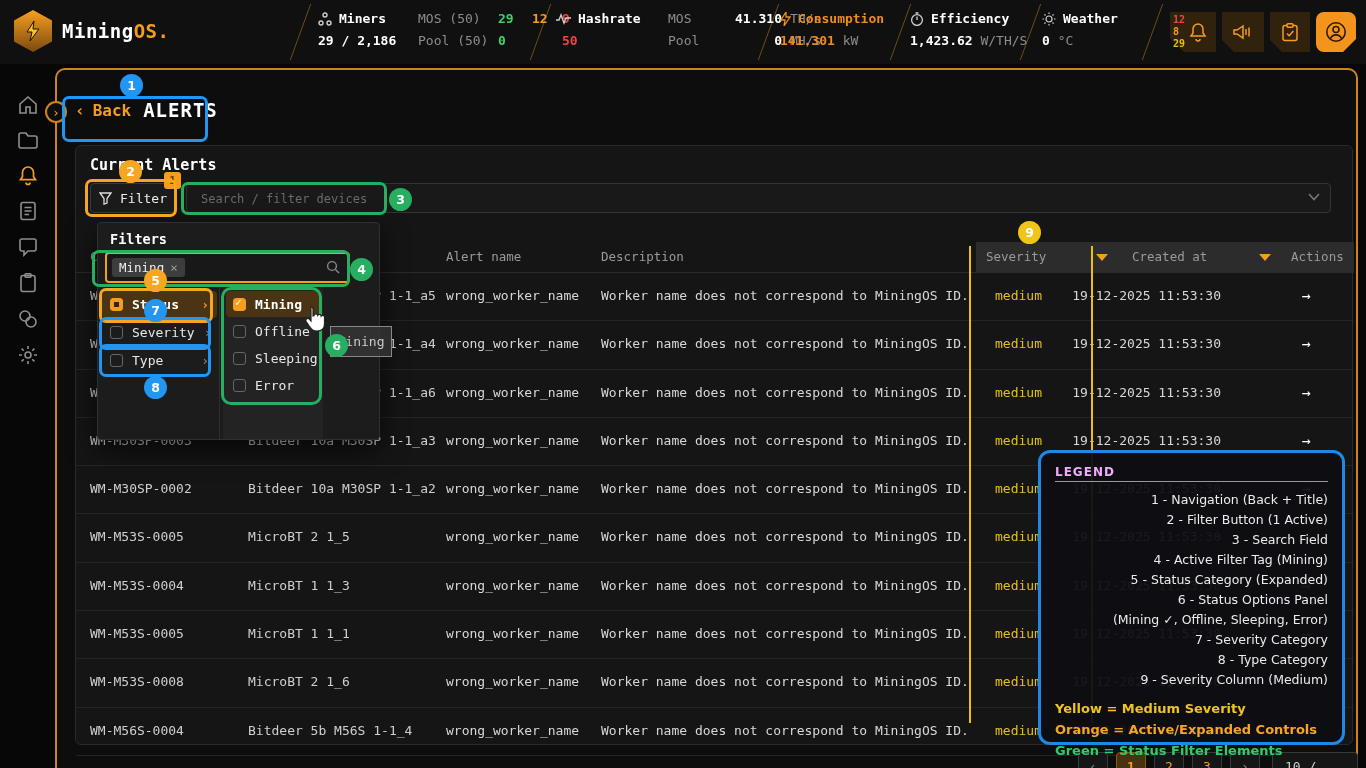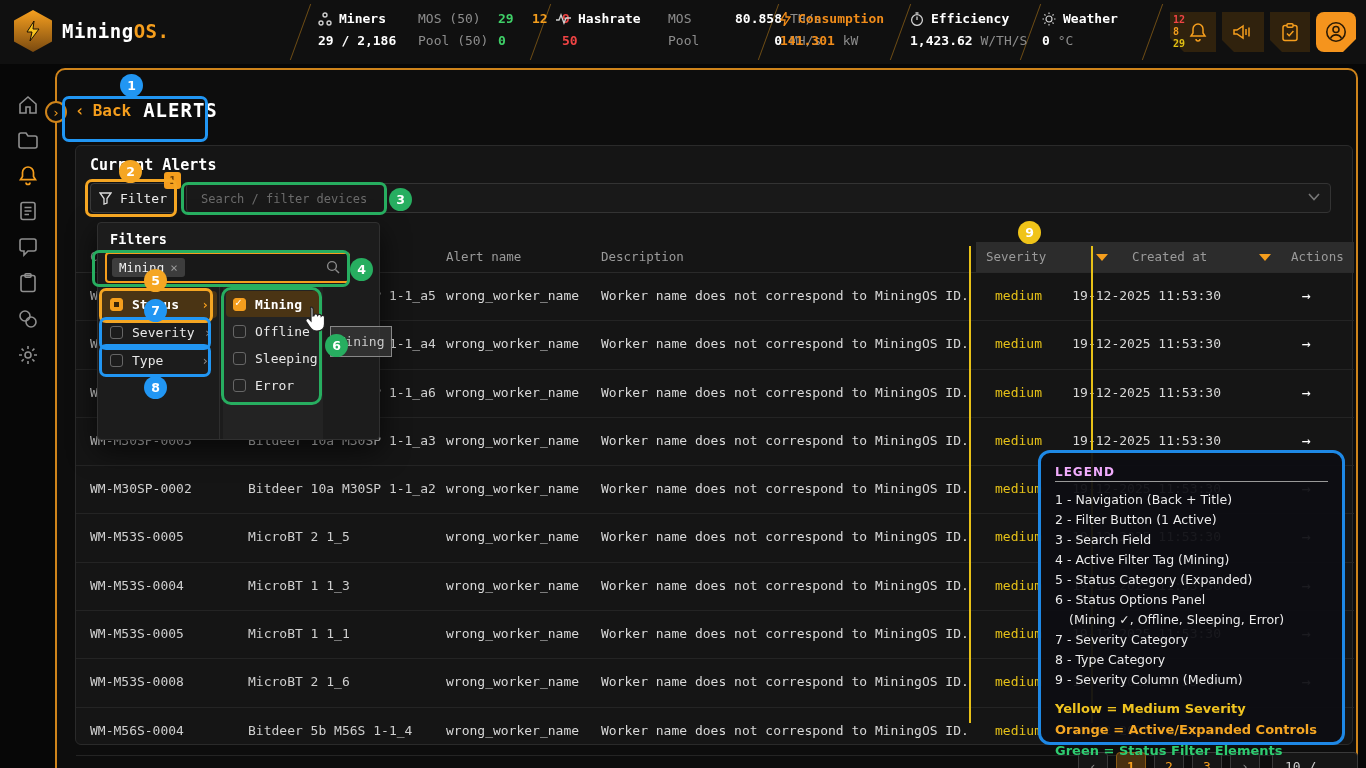--- a/index.html
+++ b/index.html
@@ -103,21 +103,21 @@
       font-size:12.5px;font-weight:bold;display:flex;align-items:center;justify-content:center;}
   #tooltip{position:absolute;left:330px;top:326px;width:60px;height:29px;border:1px solid #888;background:rgba(55,55,55,.78);
       color:#c9c9c9;font-size:13px;display:flex;align-items:center;justify-content:center;z-index:45;}
   #cursor{position:absolute;left:303px;top:306px;z-index:70;}
   
   #legend{position:absolute;left:1038px;top:450px;width:307px;height:295px;background:rgba(13,13,18,.94);
       border:3px solid #1e88e5;border-radius:12px;z-index:60;box-sizing:border-box;padding:12px 14px;
       font-family:"DejaVu Sans",sans-serif;}
   #legend h3{margin:0 0 2px 0;font-size:12px;color:#f0abfc;letter-spacing:1px;}
   #legend hr{border:0;border-top:1px solid #999;margin:0 0 8px 0;}
-  .lg-item{font-size:12.5px;color:#ececec;line-height:20px;white-space:nowrap;}
+  .lg-item{font-size:12.5px;color:#ececec;line-height:20px;white-space:nowrap;text-align:right;}
   .lg-item.ind{padding-left:14px;}
   .lg-color{font-size:13px;font-weight:bold;line-height:21px;white-space:nowrap;}
   
   #pager{position:absolute;top:752px;left:0;width:1366px;height:30px;z-index:8;font-size:13px;}
   .pg{position:absolute;top:0;width:30px;height:28px;background:#161616;border:1px solid #3a3a3a;border-radius:4px;
       display:flex;align-items:center;justify-content:center;color:#8a8a8a;box-sizing:border-box;}
   .pg.num{color:#f59e1d;}
   .pg.active{background:#4a3110;border-color:#8a5a14;color:#f59e1d;font-weight:bold;}
   #pgSize{position:absolute;top:0;left:1272px;width:86px;height:28px;background:#161616;border:1px solid #3a3a3a;border-radius:4px;
       display:flex;align-items:center;color:#ccc;padding-left:12px;box-sizing:border-box;}
@@ -165,21 +165,21 @@
     </div>
 
     <div class="tb-grid" id="grp-hash">
       <span class="tb-label">
           <svg width="15" height="12" viewBox="0 0 15 12" fill="none" stroke="#cfcfcf" stroke-width="1.4">
             <path d="M0 7 H3 L5 2 L8 10 L10 5 H15"></path>
           </svg>
           <span>Hashrate</span>
         </span>
       <span class="tb-dim">MOS</span>
-      <span class="tb-val r">80.858</span>
+      <span class="tb-val r">41.310</span>
       <span class="tb-dim" style="padding-left:8px">TH/s</span>
       <span></span>
       <span class="tb-dim">Pool</span>
       <span class="tb-val r">0</span>
       <span class="tb-dim" style="padding-left:8px">MH/s</span>
     </div>
 
     <div class="tb-grid" id="grp-cons">
       <span class="cons-label">
           <svg width="11" height="14" viewBox="0 0 11 14" fill="none" stroke="#f08c1a" stroke-width="1.3">

